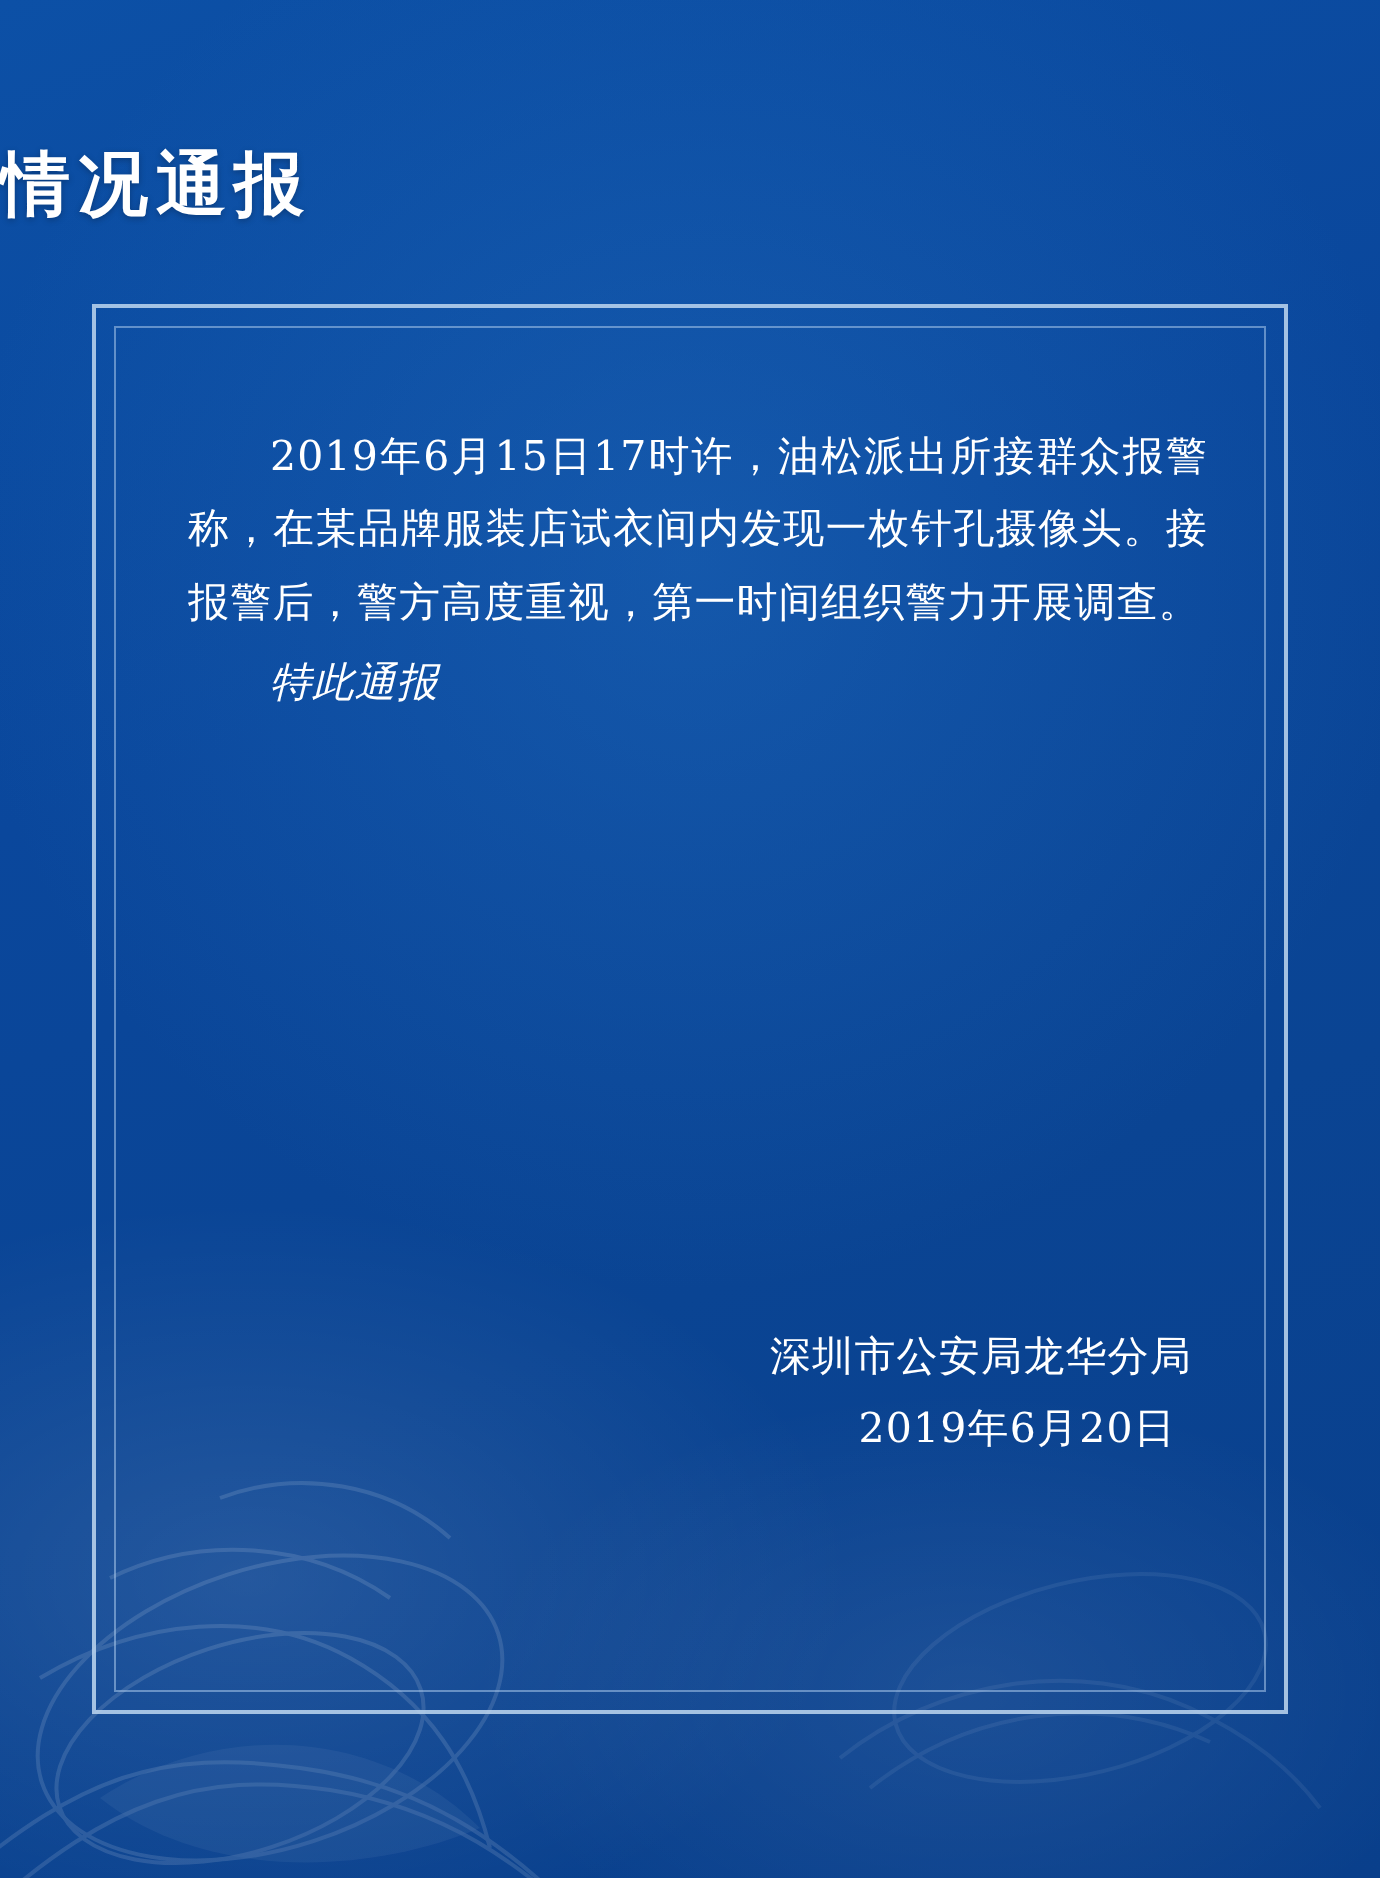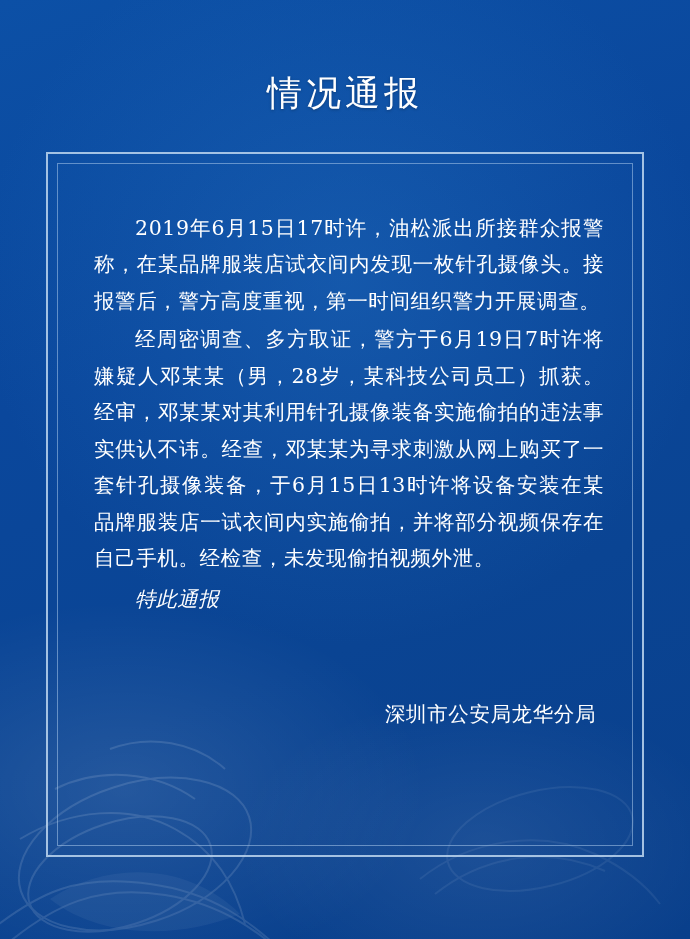--- a/index.html
+++ b/index.html
@@ -40,25 +40,24 @@
     right: 20px;
     bottom: 30px;
     width: 260px;
     height: 210px;
     opacity: 0.13;
     pointer-events: none;
   }
 
   .title {
     position: relative;
-    text-align: center;
     color: #ffffff;
     font-size: 35px;
     letter-spacing: 4px;
-    font-weight: normal;
+    font-weight: bold;
     padding-top: 72px;
     line-height: 1.2;
     text-shadow: 0 1px 3px rgba(0,0,0,0.25);
   }
 
   .frame-outer {
     position: relative;
     margin: 38px 46px 0 46px;
     border: 2px solid rgba(190, 215, 240, 0.85);
     padding: 9px;
@@ -136,23 +135,23 @@
       <ellipse cx="130" cy="140" rx="95" ry="48" transform="rotate(-14 130 140)"></ellipse>
     </g>
   </svg>
 
   <div class="title">情况通报</div>
 
   <div class="frame-outer">
     <div class="frame-inner">
       <div class="body-text">
         <p class="para">2019年6月15日17时许，油松派出所接群众报警称，在某品牌服装店试衣间内发现一枚针孔摄像头。接报警后，警方高度重视，第一时间组织警力开展调查。</p>
-        <p class="para">经周密调查、多方取证，警方于6月19日7时许将嫌疑人邓某某（男，28岁，某科技公司员工）抓获。经审，邓某某对其利用针孔摄像装备实施偷拍的违法事实供认不讳。经查，邓某某为寻求刺激从网上购买了一套针孔摄像装备，于6月15日13时许将设备安装在某品牌服装店一试衣间内实施偷拍，并将部分视频保存在自己手机。经检查，未发现偷拍视频外泄。</p>
         <p class="notice-line">特此通报</p>
       </div>
 
       <div class="signature">
         <div>深圳市公安局龙华分局</div>
+        <div class="sig-date">2019年6月20日</div>
       </div>
     </div>
   </div>
 
 </div>
 
 </body></html>

